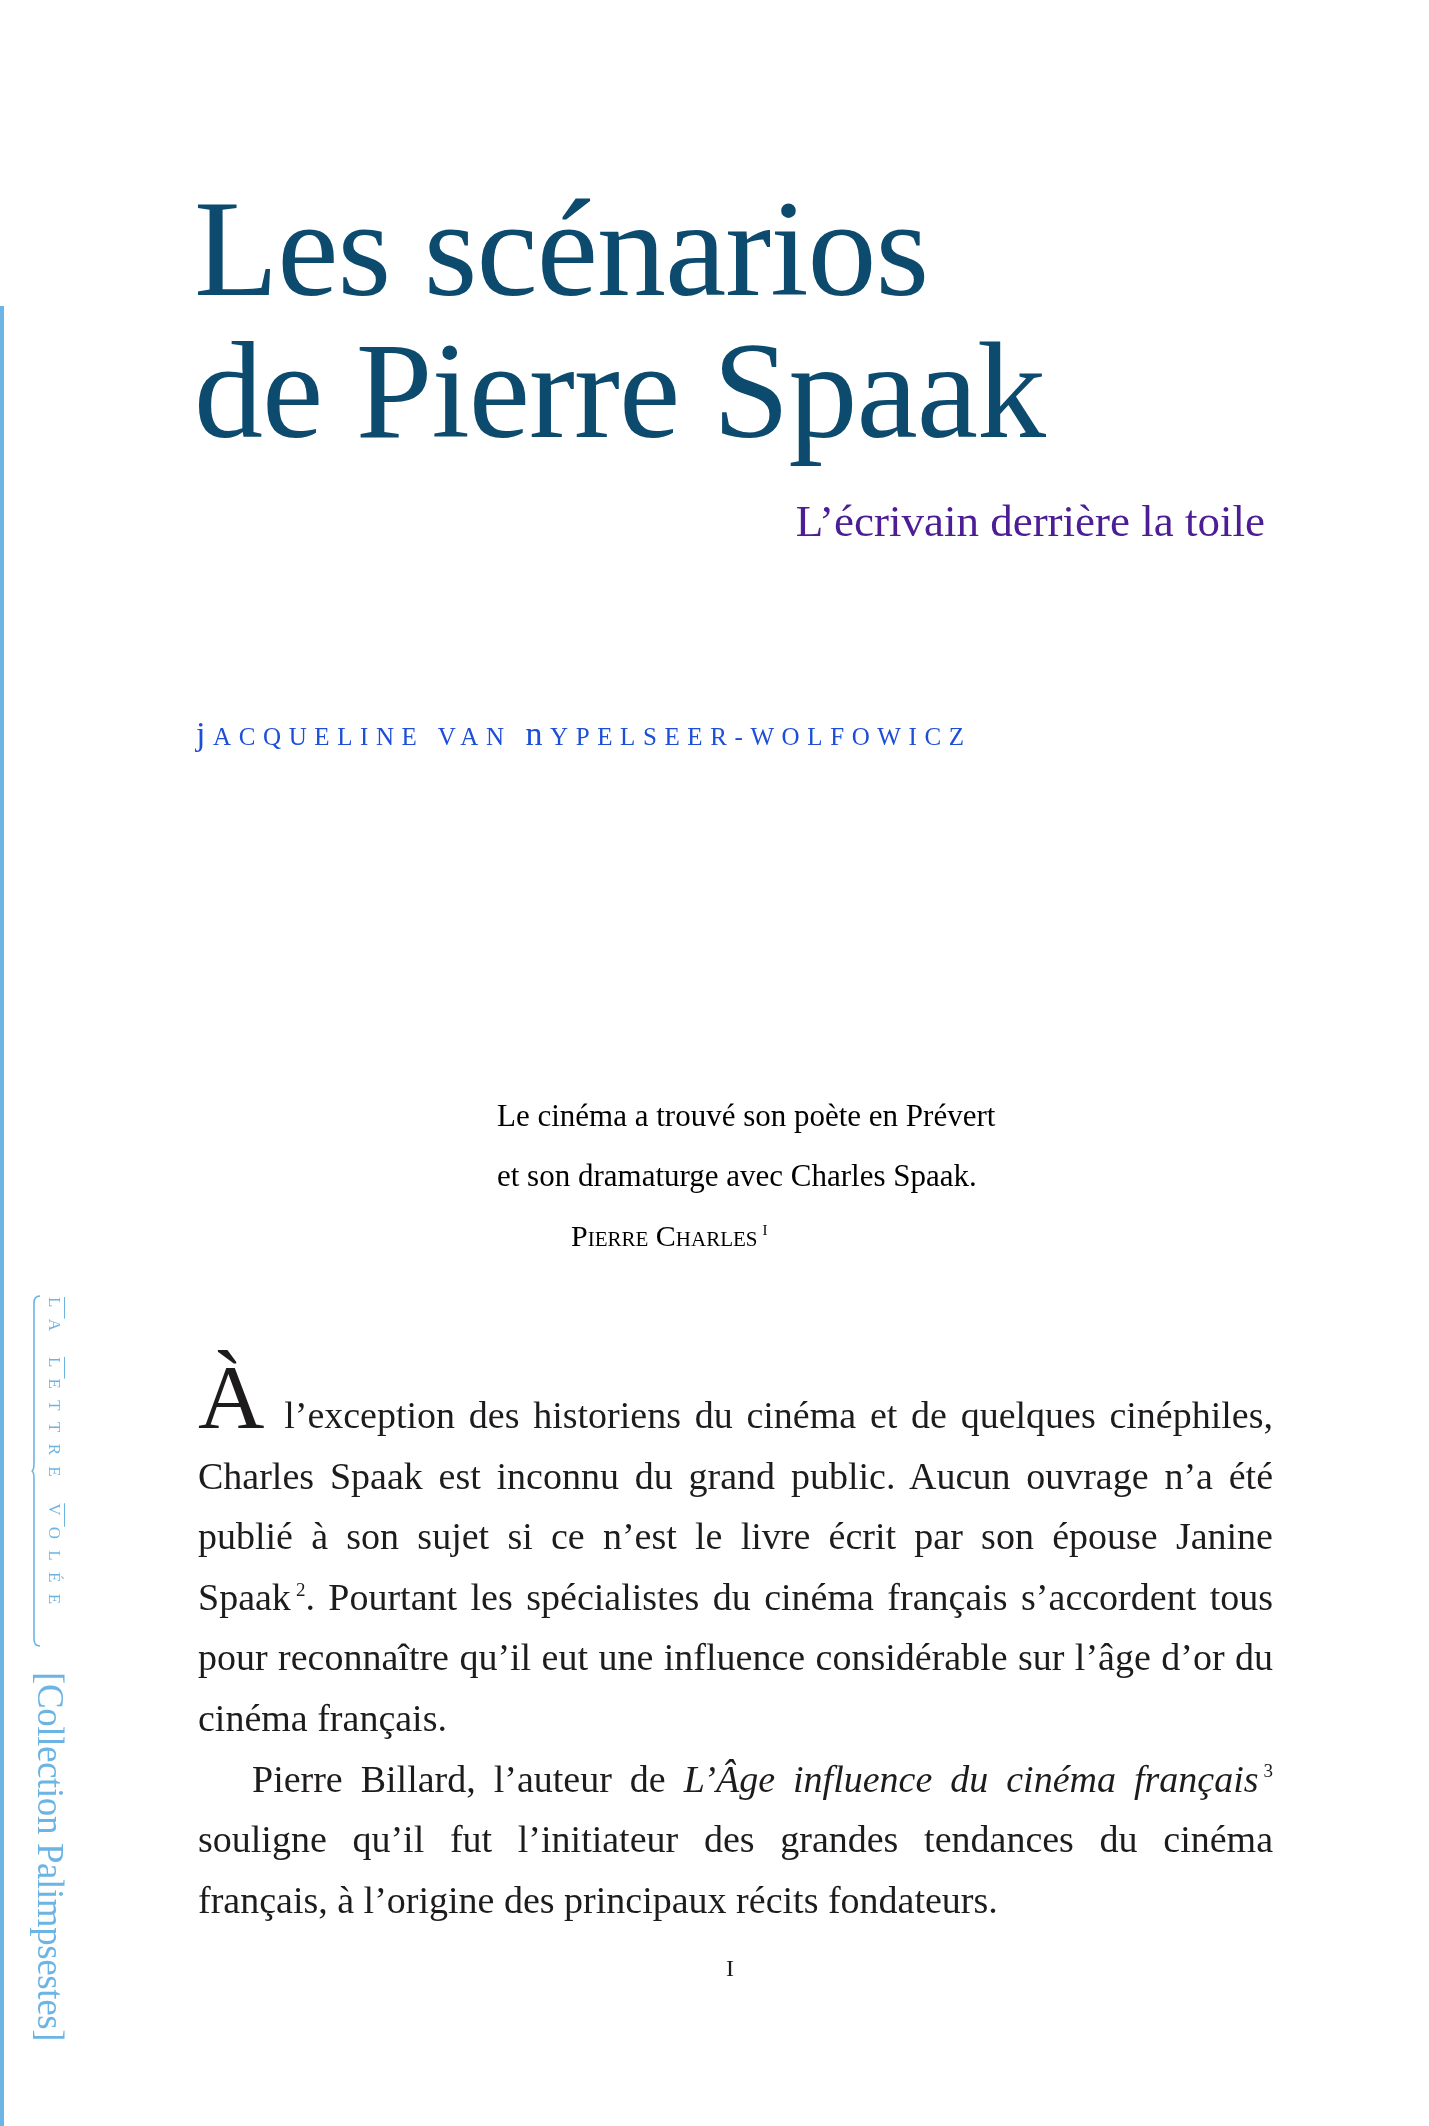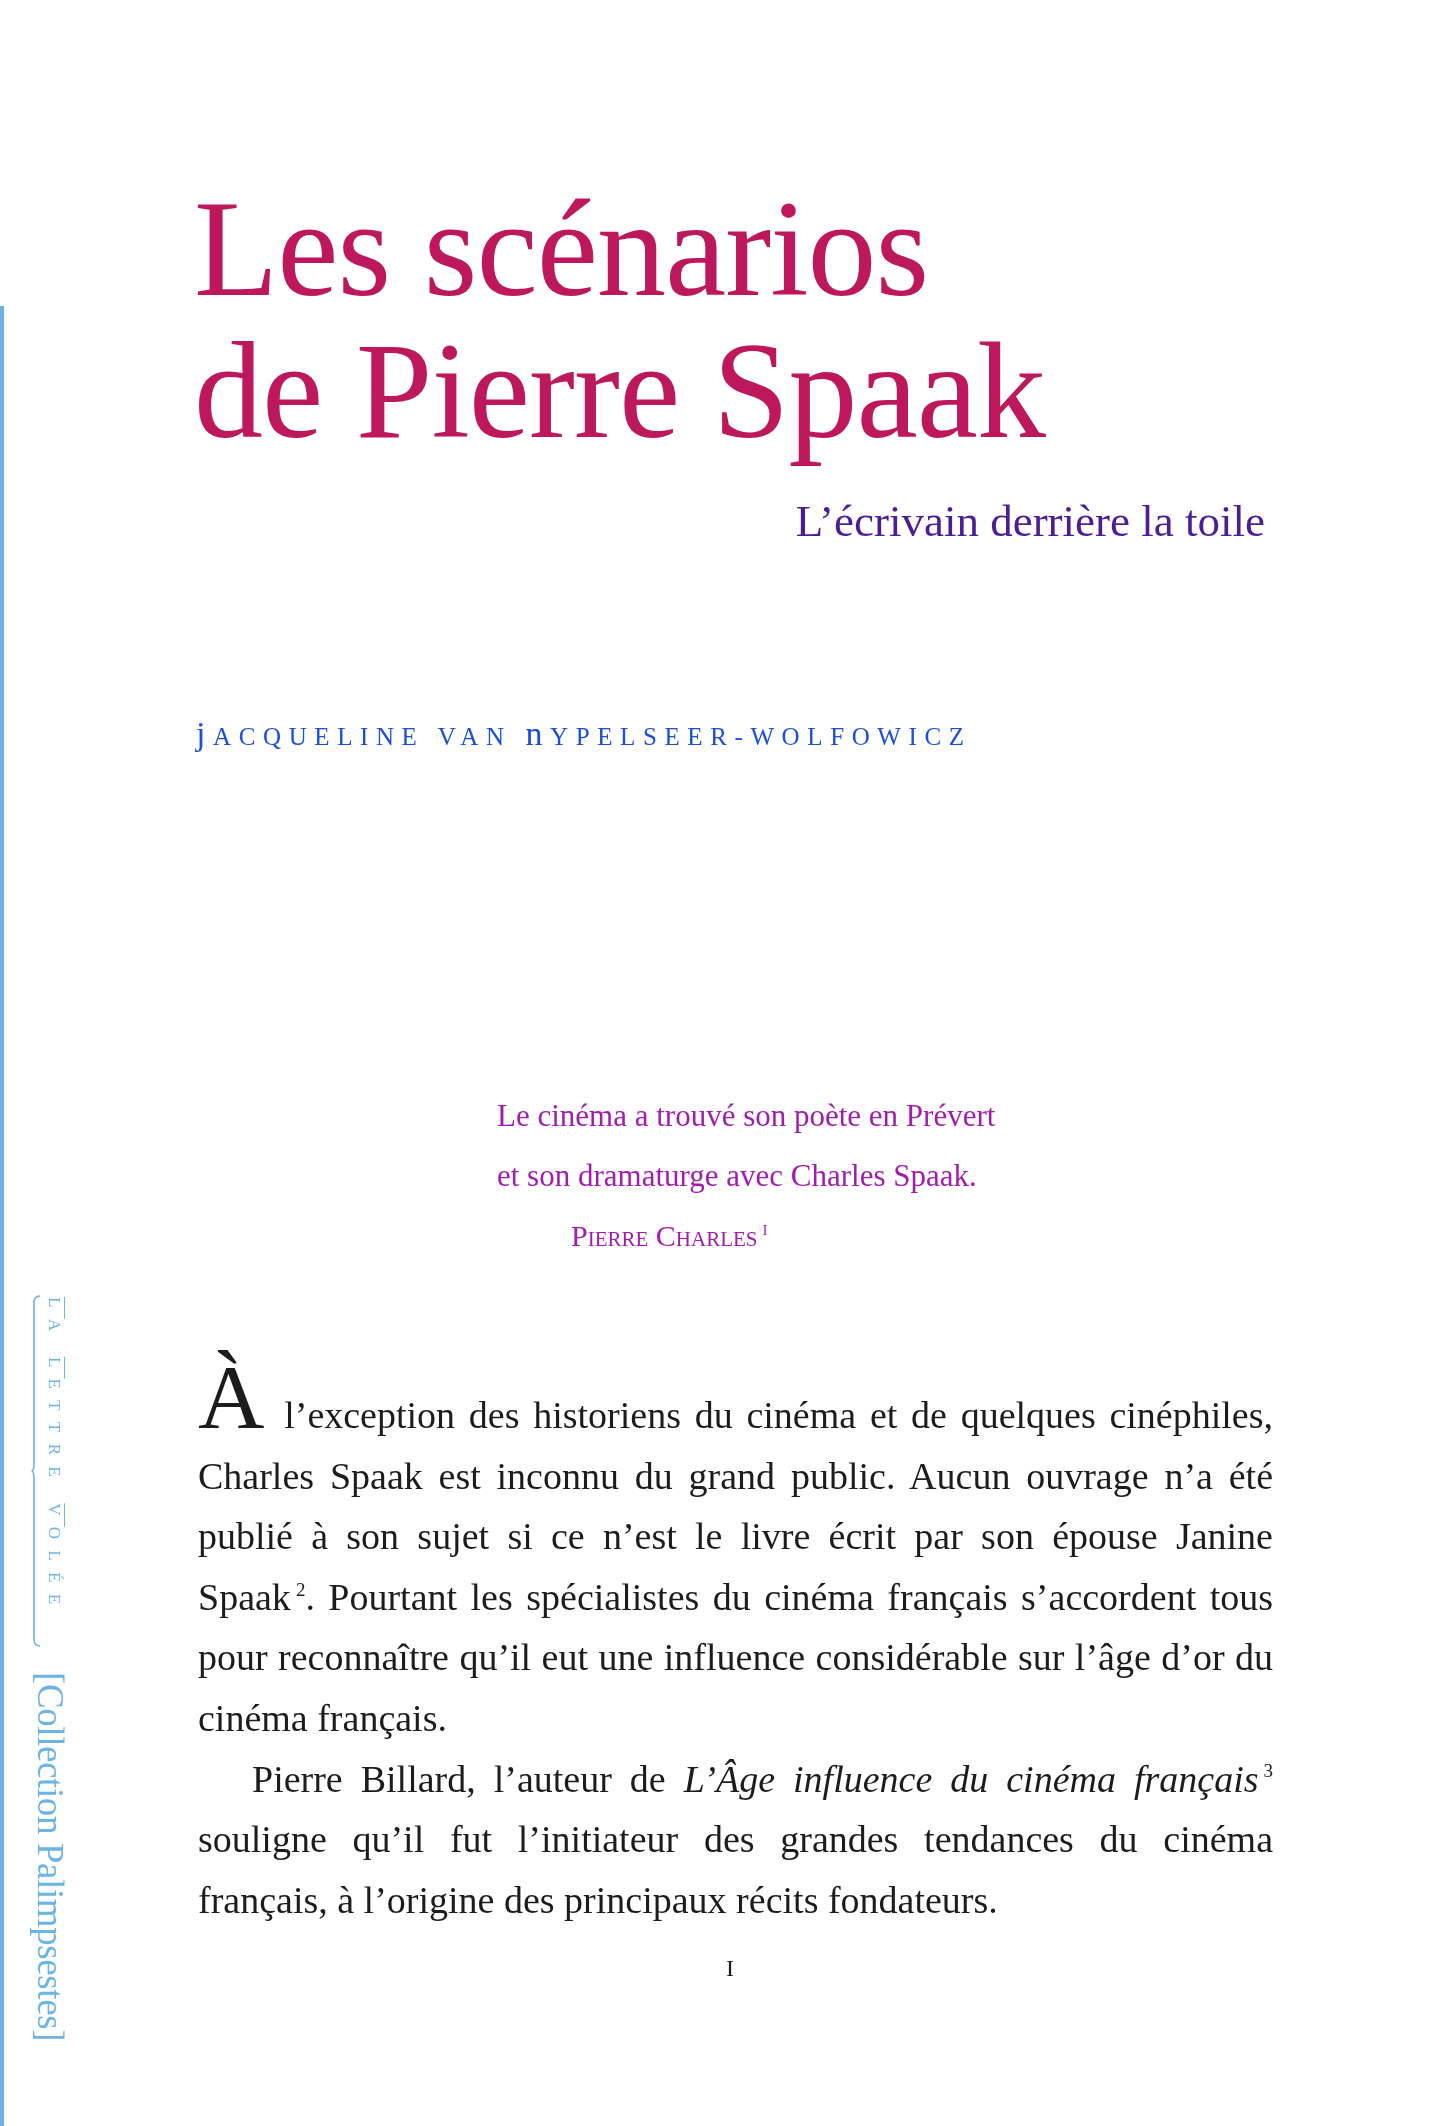--- a/index.html
+++ b/index.html
@@ -74,21 +74,21 @@
 
   .title {
     position: absolute;
     left: 194px;
     top: 178px;
     margin: 0;
     font-weight: normal;
     font-size: 138px;
     line-height: 142px;
     letter-spacing: -1px;
-    color: #be185d;
+    color: #0c4a6e;
     white-space: nowrap;
   }
   .title .line { display: block; }
   .subtitle {
     position: absolute;
     right: 164px;
     top: 495px;
     margin: 0;
     font-weight: normal;
     font-size: 45px;
@@ -115,21 +115,21 @@
     text-transform: lowercase;
   }
 
   .epigraph {
     position: absolute;
     left: 497px;
     top: 1086px;
     width: 620px;
     font-size: 31px;
     line-height: 60px;
-    color: #a21caf;
+    color: #000000;
   }
   .epigraph .ep-line { display: block; white-space: nowrap; }
   .epigraph .attribution {
     display: block;
     margin-left: 74px;
     font-variant: small-caps;
     font-size: 30px;
     white-space: nowrap;
   }
   sup.note {

